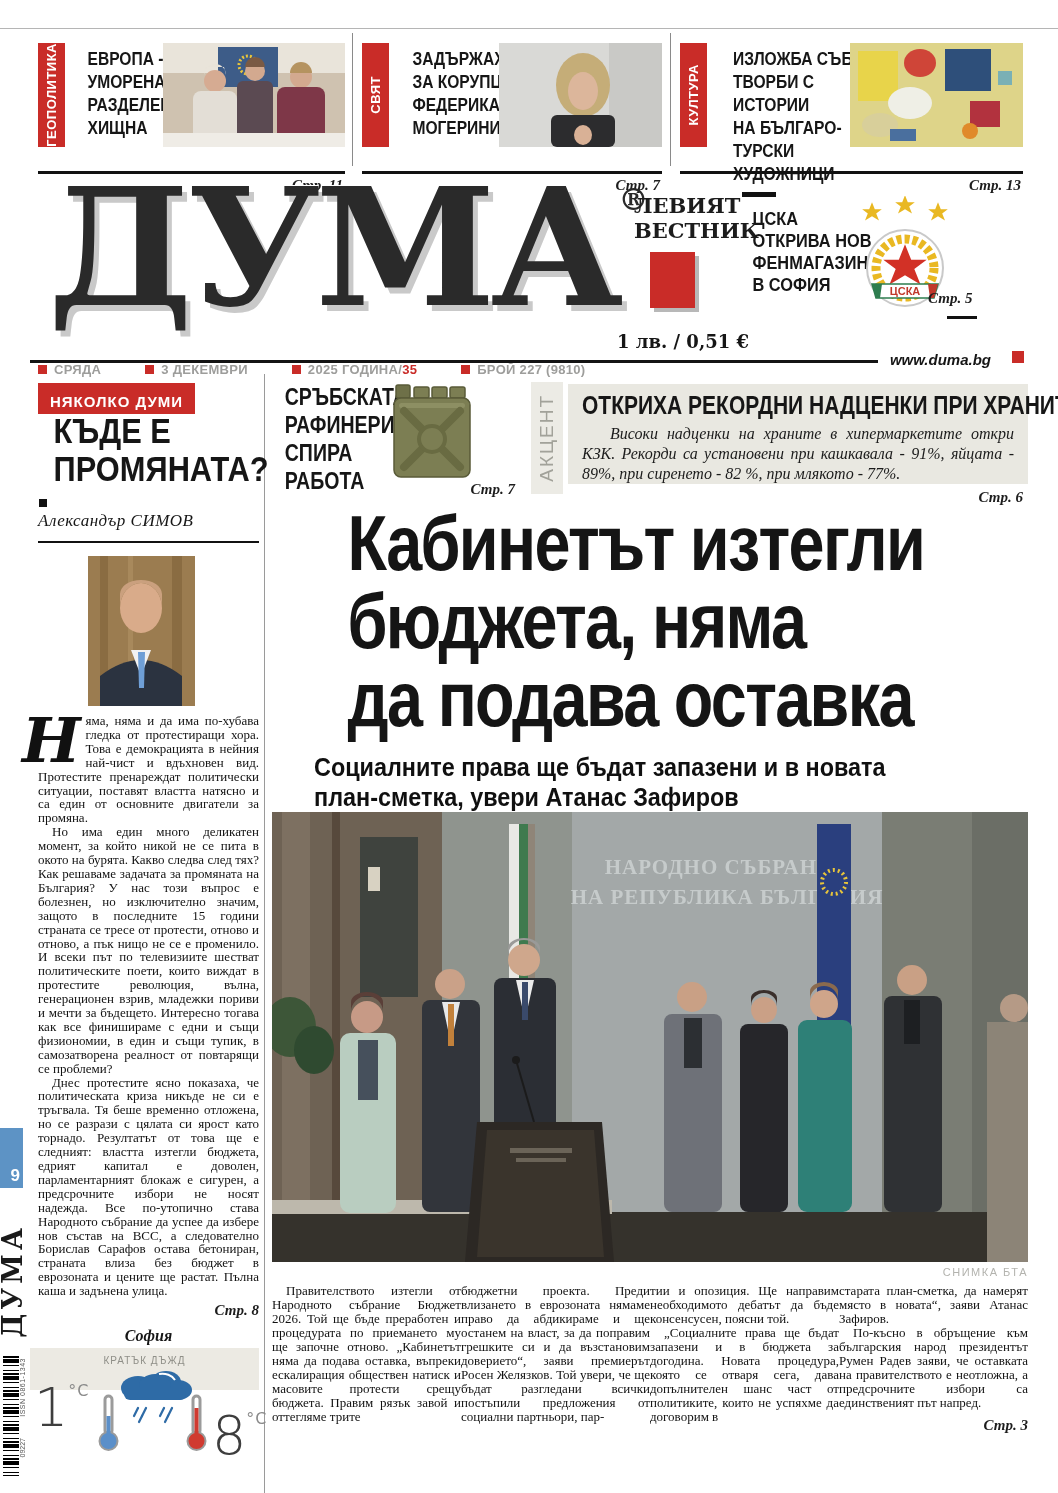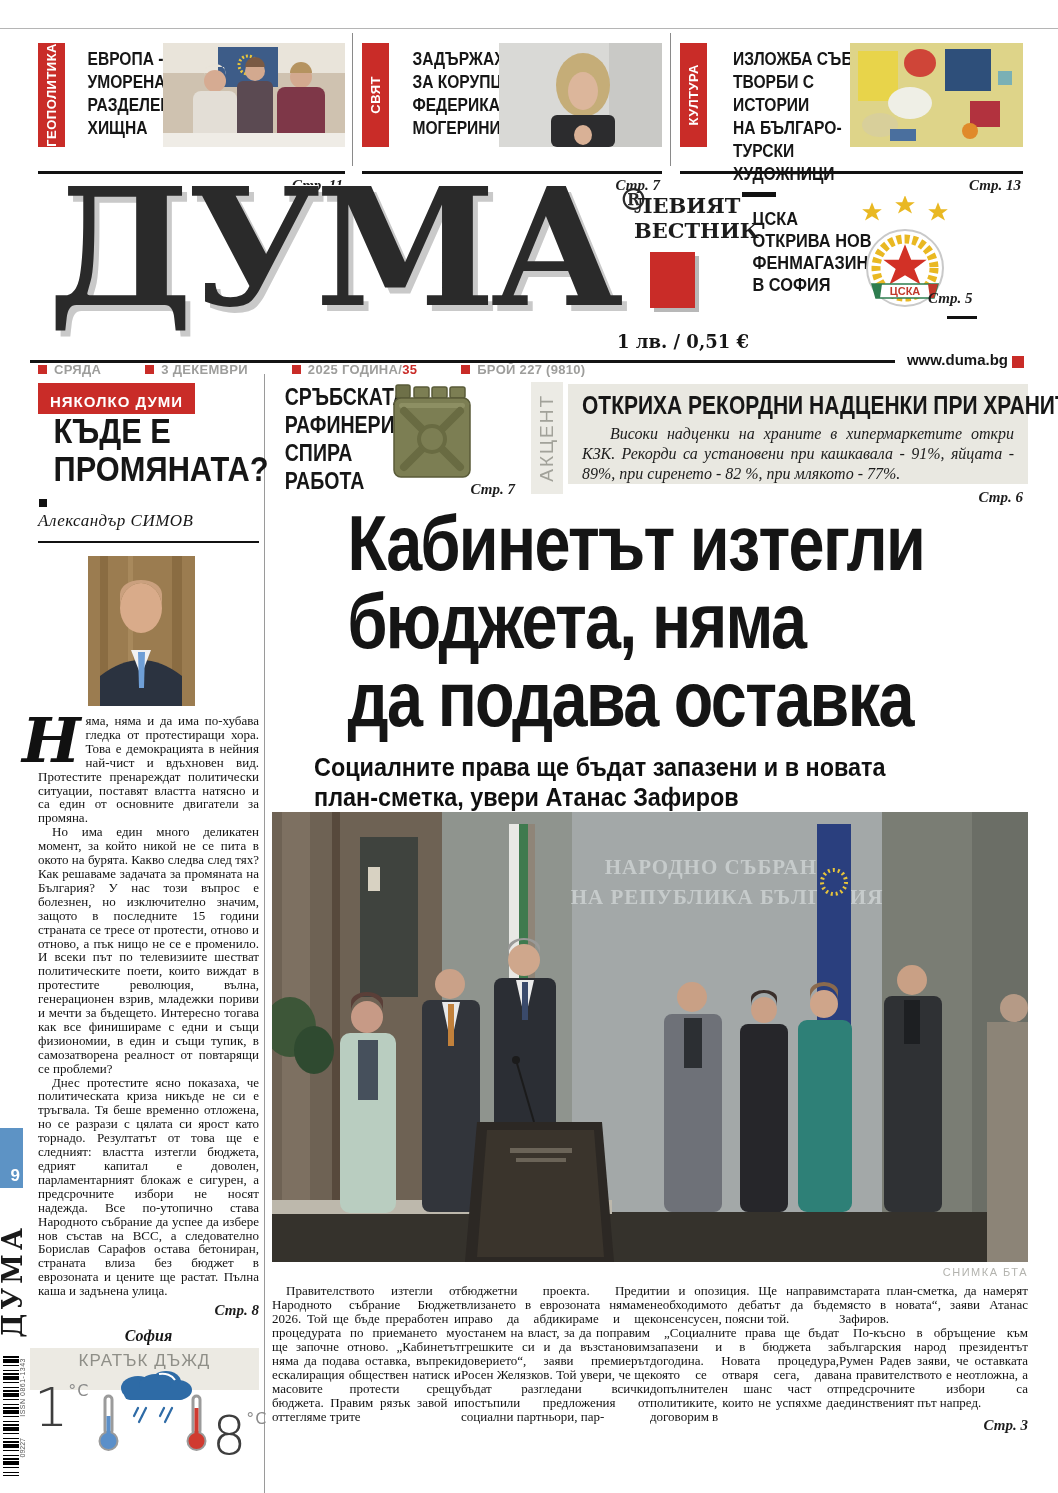--- a/index.html
+++ b/index.html
@@ -43,21 +43,21 @@
 
   .dateline{position:absolute;left:38px;top:338px;display:flex;gap:44px;align-items:center;
             font-size:13px;font-weight:700;color:#9d9d9b;letter-spacing:.3px;margin-top:24px;}
   .ditem{display:flex;align-items:center;gap:7px;}
   .sq{width:9px;height:9px;background:var(--red);display:inline-block;}
   .red{color:var(--red);}
   .price{position:absolute;left:617px;top:331px;font-family:"DejaVu Serif",serif;
          font-weight:700;font-size:18px;}
   .mainrule{position:absolute;left:30px;top:360px;width:992px;height:3px;background:#141414;}
   .website{position:absolute;right:34px;top:351px;background:#fff;padding-left:12px;z-index:3;
-           display:flex;align-items:flex-end;gap:4px;font-weight:700;font-size:15px;}
+           display:flex;align-items:flex-start;gap:21px;font-style:italic;font-weight:700;font-size:15px;}
   .website .sq{width:12px;height:12px;}
 
   
   .vdiv{position:absolute;left:264px;top:374px;width:1px;height:1119px;background:#9a9a9a;}
 
   
   .op-label{position:absolute;left:38px;top:383px;background:var(--red);color:#fff;font-weight:700;
             font-size:15px;letter-spacing:1px;padding:10px 12px 4px;}
   .op-title{position:absolute;left:38px;top:412px;font-weight:900;font-size:35px;line-height:38px;
             transform:scaleX(.88);width:260px;}
@@ -71,21 +71,21 @@
   .op-body p{margin:0;}
   .op-body p.ind{text-indent:14px;}
   .dropcap{float:left;font-family:"DejaVu Serif",serif;font-style:italic;font-weight:700;
            font-size:62px;line-height:50px;margin:2px 5px 0 -16px;}
   .op-pref{position:absolute;left:38px;top:1302px;width:221px;text-align:right;}
 
   
   .w-city{position:absolute;left:38px;top:1327px;width:221px;text-align:center;
           font-family:"Liberation Serif",serif;font-style:italic;font-weight:700;font-size:16px;}
   .w-bar{position:absolute;left:30px;top:1348px;width:229px;height:42px;background:#eceae3;
-         color:#8f8f88;text-align:center;font-size:17px;line-height:26px;letter-spacing:1px;}
+         color:#8f8f88;text-align:center;font-size:10px;line-height:26px;letter-spacing:1px;}
   .temp{position:absolute;top:1381px;font-family:"DejaVu Sans",sans-serif;font-weight:300;
         font-size:54px;color:#3e3e3e;line-height:1;}
   .temp sup{font-size:16px;color:#8a8a8a;vertical-align:30px;font-weight:400;letter-spacing:1px;}
   .temp.low{left:34px;} .temp.high{left:212px;margin-top:28px;}
   .therm{position:absolute;top:1392px;} .therm.cold{left:96px;} .therm.warm{left:184px;}
   .cloudpos{position:absolute;left:110px;top:1366px;}
 
   
   .pagebox{position:absolute;left:0;top:1128px;width:23px;height:60px;background:#5d93c5;color:#fff;
            font-weight:700;font-size:17px;display:flex;align-items:flex-end;justify-content:flex-end;

